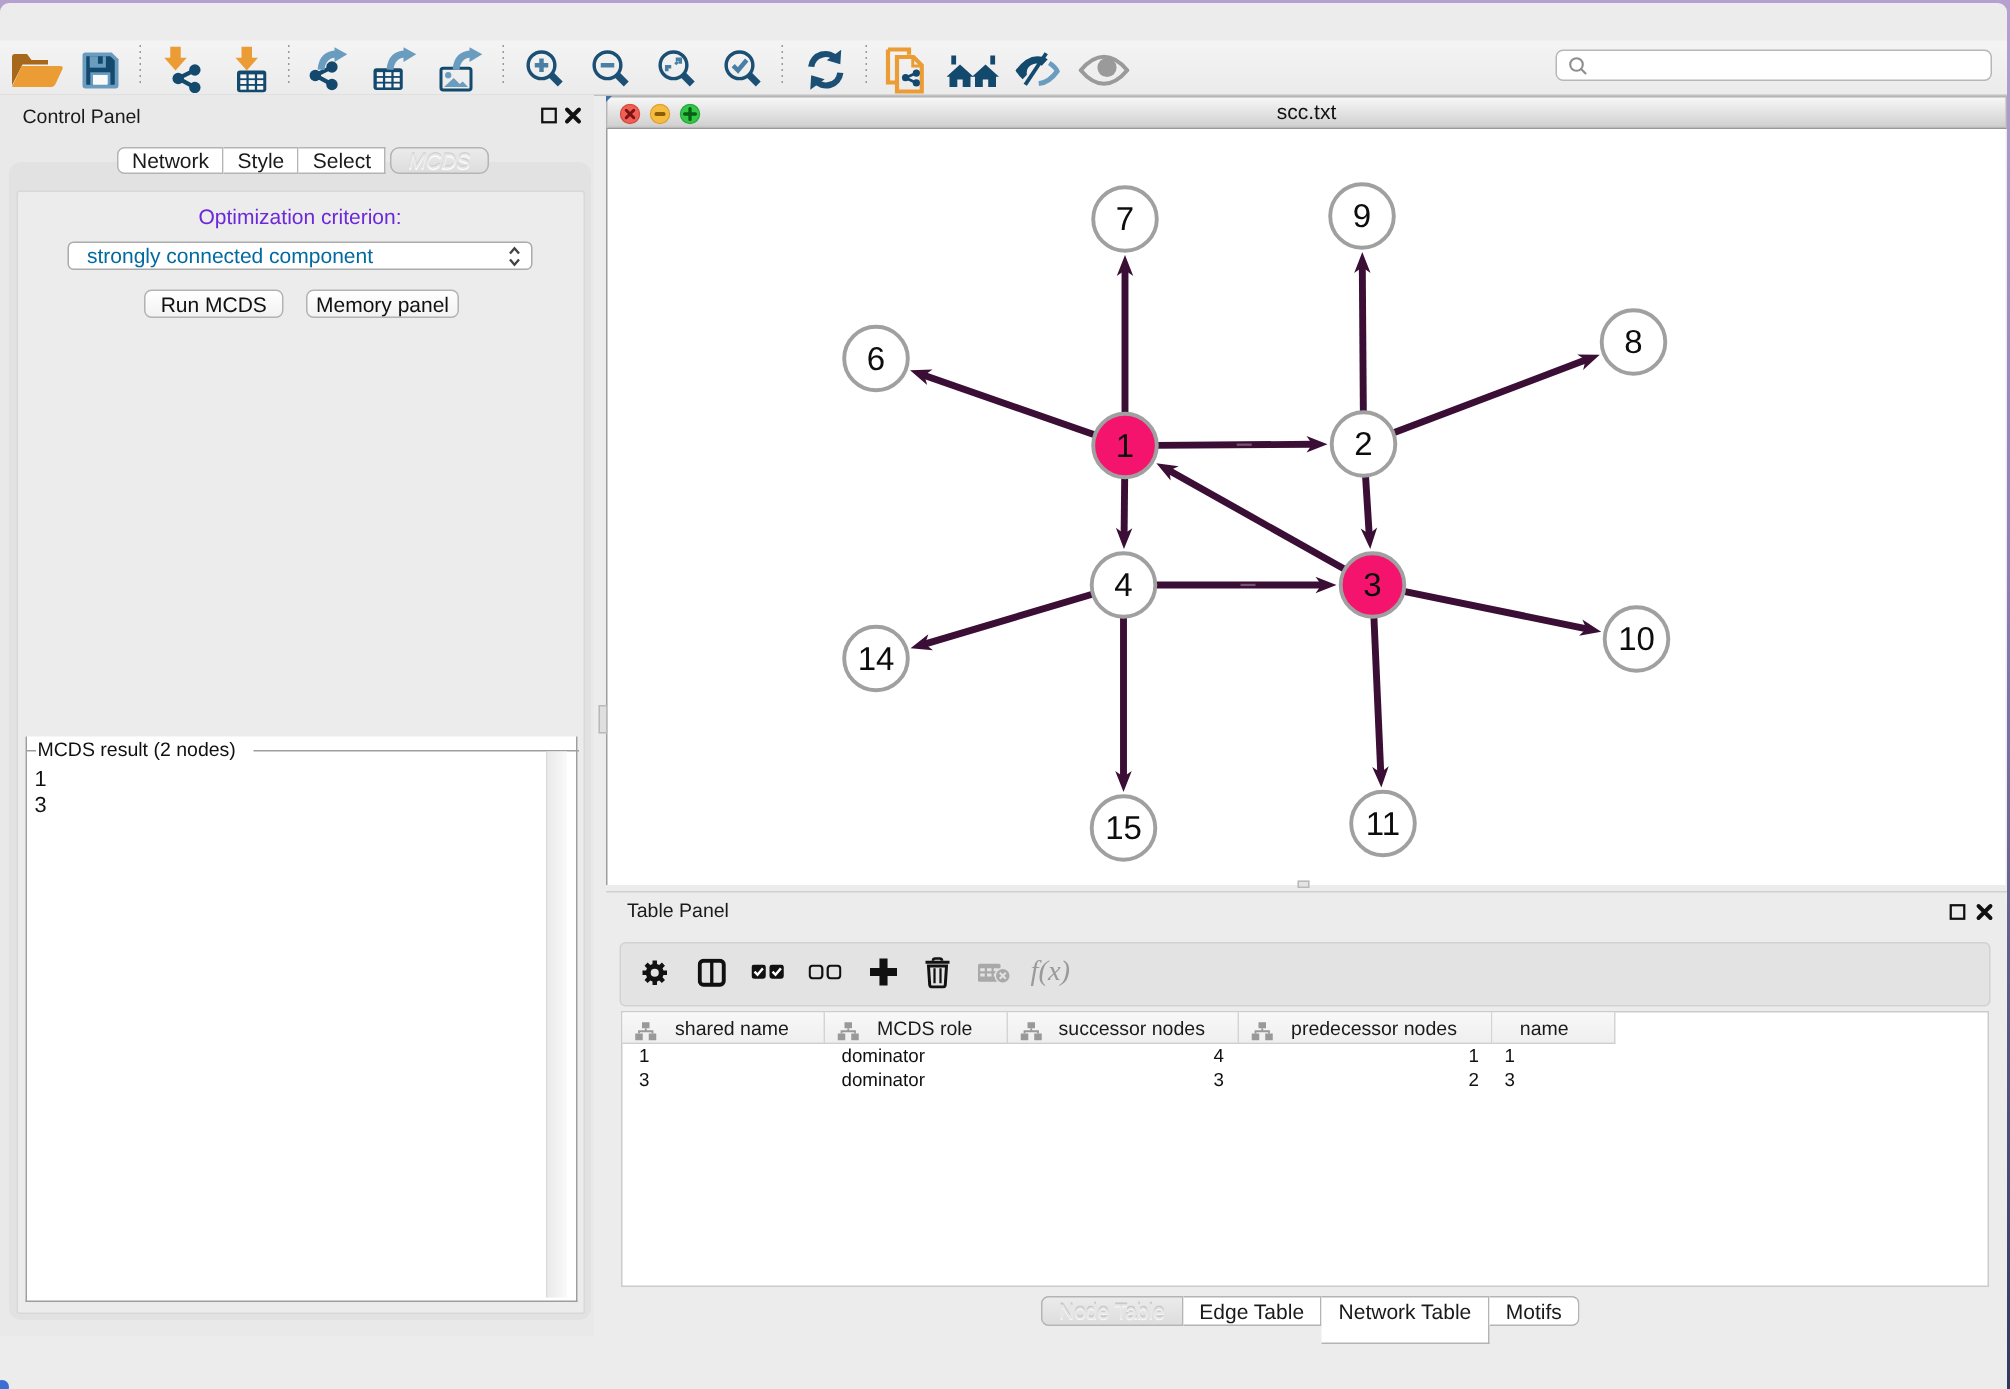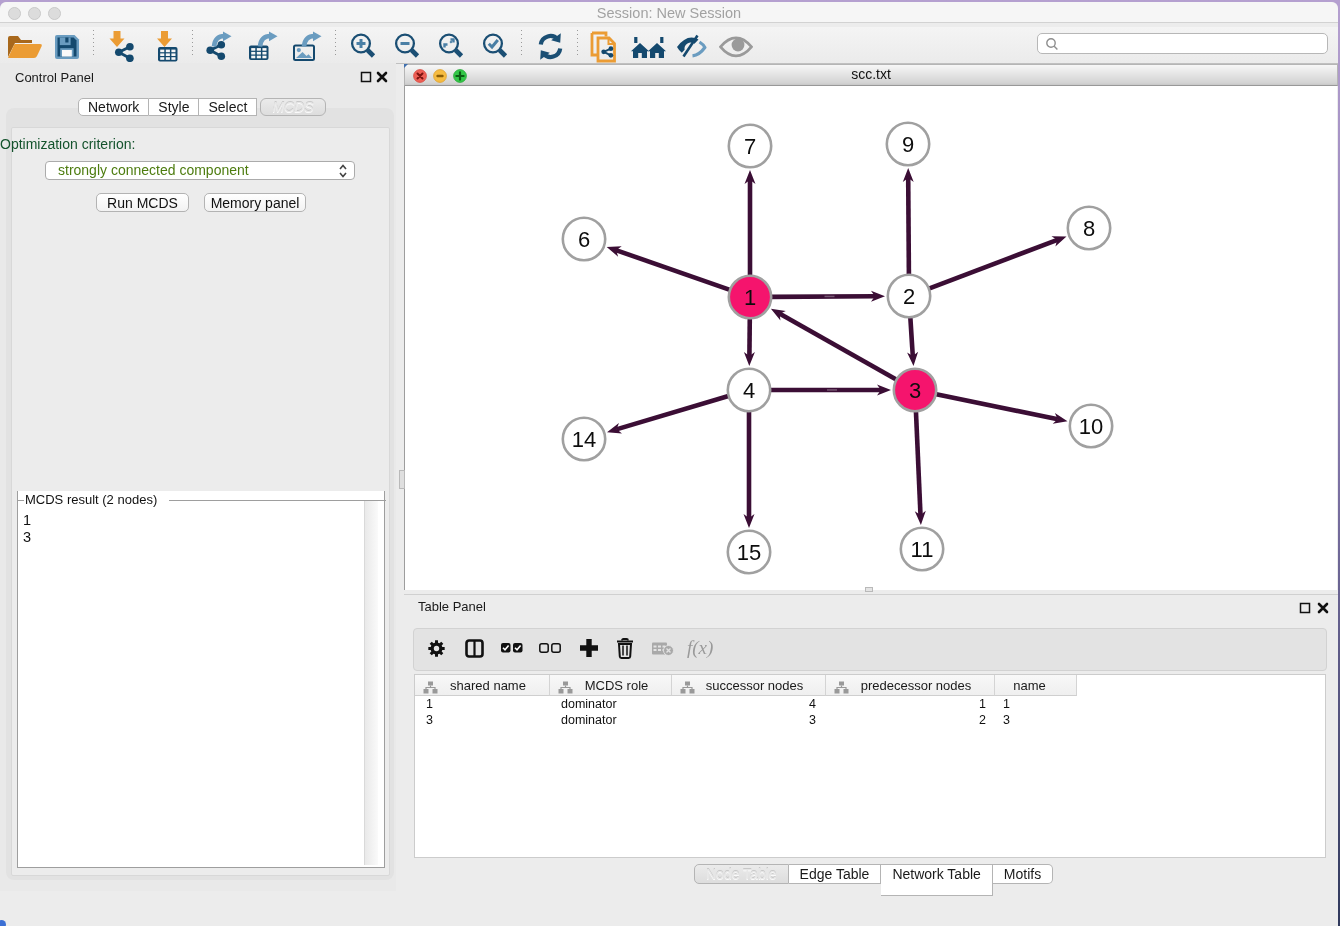--- a/index.html
+++ b/index.html
@@ -33,26 +33,20 @@
   #tp-toolbar { position:absolute; left:9px; top:33px; width:914px; height:43px; background:#e3e3e3; border:1px solid #d2d2d2; border-radius:4px; }
   #tp-table { position:absolute; left:10px; top:79px; width:912px; height:184px; background:#fff; border:1px solid #cccccc; }
   .th { position:absolute; top:0; height:21px; background:linear-gradient(#f8f8f8,#efefef); border-right:1px solid #d4d4d4; border-bottom:1px solid #cfcfcf; font-size:13px; color:#1a1a1a; text-align:center; line-height:21px; }
   .td { position:absolute; font-size:12.5px; color:#111; height:16px; line-height:16px; }
   #status { position:absolute; left:0; top:889px; width:1338px; height:31px; background:#ececec; border-top:1px solid #c2c2c2; }
 </style>
 </head>
 <body>
 
 <div id="win">
-  <div id="titlebar">
-    <div class="tl" style="left:8px;"></div>
-    <div class="tl" style="left:28px;"></div>
-    <div class="tl" style="left:48px;"></div>
-    <div id="wtitle">Session: New Session</div>
-  </div>
   <div id="toolbar">
     <div id="tb-icons">
 <svg class="abs" style="left:6px;top:6px" width="38" height="27" viewBox="0 0 38 27">
           <path d="M2 24 L2 5 Q2 3 4 3 L12 3 L15 7 L26 7 L26 10 L9 10 Z" fill="#a8681c"></path>
 <path d="M2 25 L8.5 11 L34 11 Q36.5 11 35.6 13.2 L31 23 Q30 25 28 25 Z" fill="#eb9c34"></path>
         </svg>
 <svg class="abs" style="left:53px;top:6px" width="28" height="28" viewBox="0 0 28 28">
           <path d="M2 4 Q2 2 4 2 L21.5 2 L26 6.5 L26 24 Q26 26 24 26 L4 26 Q2 26 2 24 Z" fill="#6a9cc0"></path>
 <path d="M4.5 4.5 L20.6 4.5 L23.5 7.4 L23.5 23.5 L4.5 23.5 Z" fill="#14496e"></path>
 <rect x="6.8" y="4.5" width="10.8" height="7.6" fill="#6a9cc0"></rect>
@@ -212,22 +206,22 @@
     </svg>
     <div id="cp-body">
         <div id="cp-inner"></div>
       </div>
     <div class="tabs" style="left:78px; top:35px;">
       <div class="tab first">Network</div>
       <div class="tab">Style</div>
       <div class="tab">Select</div>
       <div class="tab last sel" style="margin-left:3px; border-left:1px solid #b4b4b4; border-radius:6px; padding:0 11px;font-style:italic;">MCDS</div>
     </div>
-    <div class="abs" style="left:0; top:73px; width:400px; text-align:left; font-size:14px; color:#14532d;">Optimization criterion:</div>
-    <div class="abs" style="left:45px; top:98px; width:310px; height:19px; background:#fff; border:1px solid #ababab; border-radius:4px; font-size:14px; color:#4d7c0f; line-height:17px; padding-left:12px;">strongly connected component
+    <div class="abs" style="left:0; top:73px; width:400px; text-align:center; font-size:14px; color:#6d28d9;">Optimization criterion:</div>
+    <div class="abs" style="left:45px; top:98px; width:310px; height:19px; background:#fff; border:1px solid #ababab; border-radius:4px; font-size:14px; color:#0369a1; line-height:17px; padding-left:12px;">strongly connected component
       <svg class="abs" style="right:6px; top:2px;" width="10" height="14" viewBox="0 0 10 14">
           <path d="M2 5 L5 1.5 L8 5" fill="none" stroke="#444" stroke-width="1.6"></path>
           <path d="M2 9 L5 12.5 L8 9" fill="none" stroke="#444" stroke-width="1.6"></path>
         </svg>
     </div>
     <div class="btn" style="left:96px; top:130px; width:93px; height:19px; line-height:18px;">Run MCDS</div>
     <div class="btn" style="left:204px; top:130px; width:102px; height:19px; line-height:18px;">Memory panel</div>
     <div class="abs" style="left:17px; top:428px; width:368px; height:377px; background:#fff; border:1px solid #9e9e9e; border-top:none;">
       <div class="abs" style="left:0px; top:9px; width:6px; height:1px; background:#9e9e9e;"></div>
       <div class="abs" style="left:151px; top:9px; width:217px; height:1px; background:#9e9e9e;"></div>

